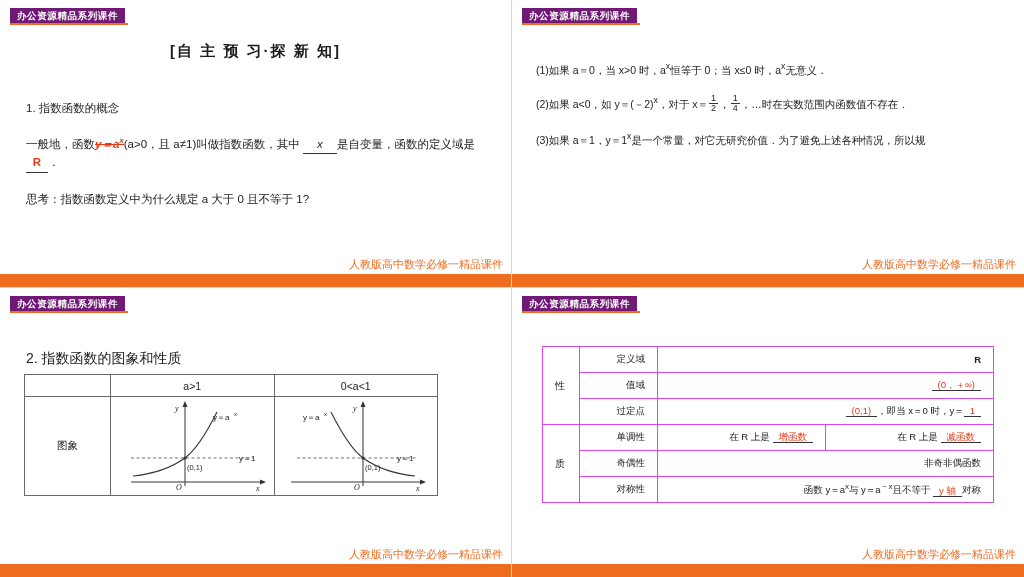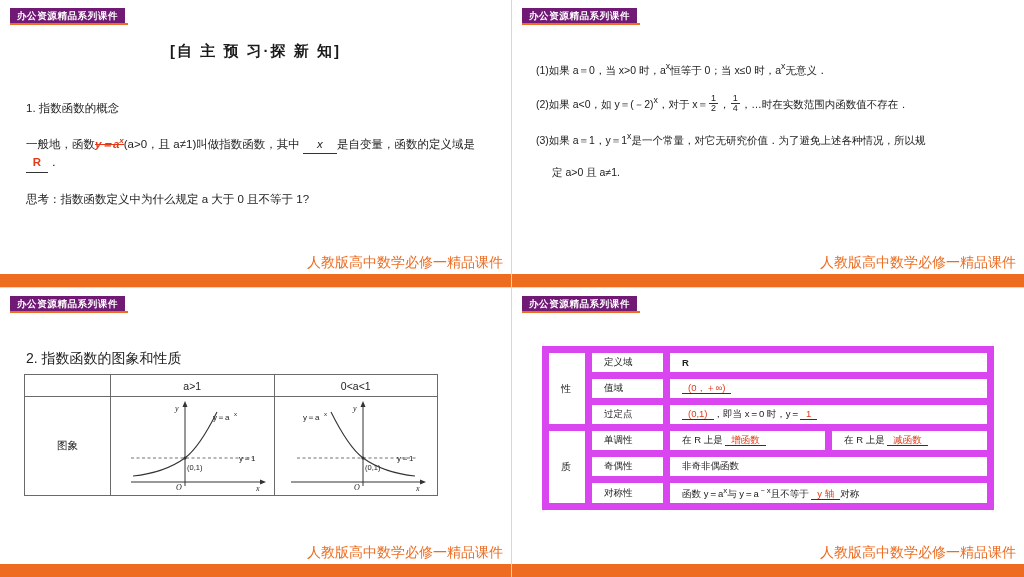--- a/index.html
+++ b/index.html
@@ -56,21 +56,21 @@
   
   .footbar {
     position: absolute;
     left: 0; right: 0; bottom: 0;
     height: 13px;
     background: #ED6C20;
   }
   .footnote {
     position: absolute;
     right: 8px; bottom: 15px;
-    font-size: 14px;
+    font-size: 11px;
     color: #ED6C20;
   }
 
   
   .s1-title {
     position: absolute;
     left: 0; right: 0; top: 42px;
     text-align: center;
     font-size: 15px;
     font-weight: bold;
@@ -129,23 +129,23 @@
 
   
   .s4-table {
     position: absolute; left: 30px; top: 58px;
     width: 452px;
     border-collapse: collapse;
     font-size: 9.5px;
     color: #222;
   }
   .s4-table td {
-    border: 7px solid #d946ef;
+    border: 1px solid #d946ef;
     height: 26px;
-    text-align: left;
+    text-align: right;
     padding: 2px 12px;
   }
   .s4-side { width: 22px; font-size: 10px; letter-spacing: 2px; }
   .s4-label { width: 78px; }
   .ans-red { color: #E03A17; border-bottom: 1px solid #333; padding: 0 6px; }
   .bold { font-weight: bold; }
 </style>
 </head>
 <body>
 
@@ -178,21 +178,20 @@
     <div class="s2-body">
       <p>
         <span>(1)如果 a＝0，当 x&gt;0 时，a</span><sup>x</sup><span>恒等于 0；当 x≤0 时，a</span><sup>x</sup><span>无意义．</span>
       </p>
       <p>
         <span>(2)如果 a&lt;0，如 y＝(－2)</span><sup>x</sup><span>，对于 x＝</span><span class="frac"><span class="num">1</span><span class="den">2</span></span><span>，</span><span class="frac"><span class="num">1</span><span class="den">4</span></span><span>，…时在实数范围内函数值不存在．</span>
       </p>
       <p>
         <span>(3)如果 a＝1，y＝1</span><sup>x</sup><span>是一个常量，对它无研究价值．为了避免上述各种情况，所以规</span>
       </p>
-      <p class="indent">定 a&gt;0 且 a≠1.</p>
     </div>
 
     <div class="footnote">人教版高中数学必修一精品课件</div>
     <div class="footbar"></div>
   </div>
 
   <div class="slide">
     <div class="ribbon">办公资源精品系列课件</div>
     <div class="ribbon-underline"></div>
 

